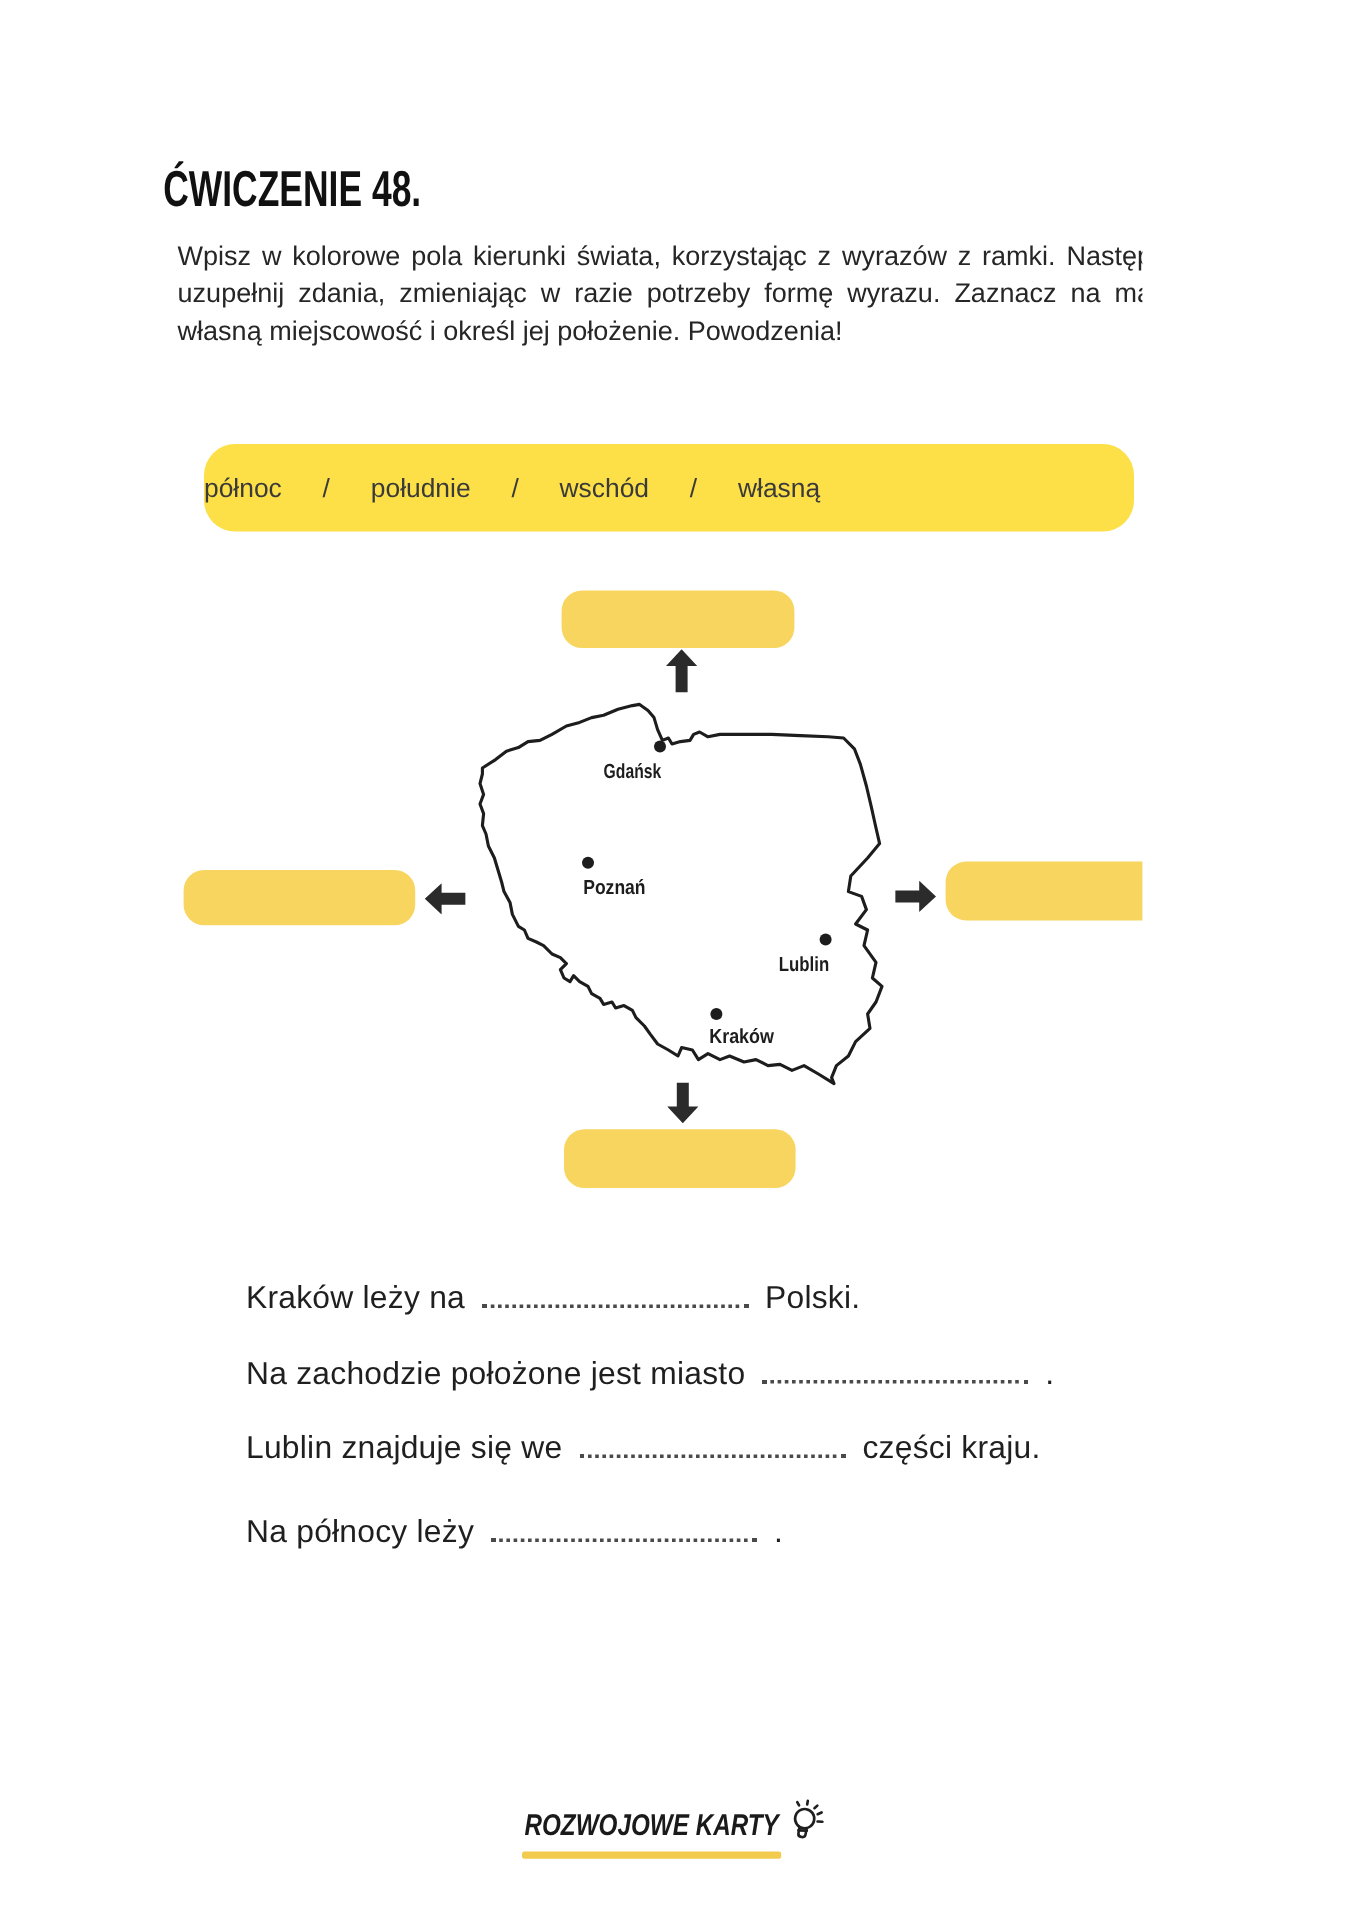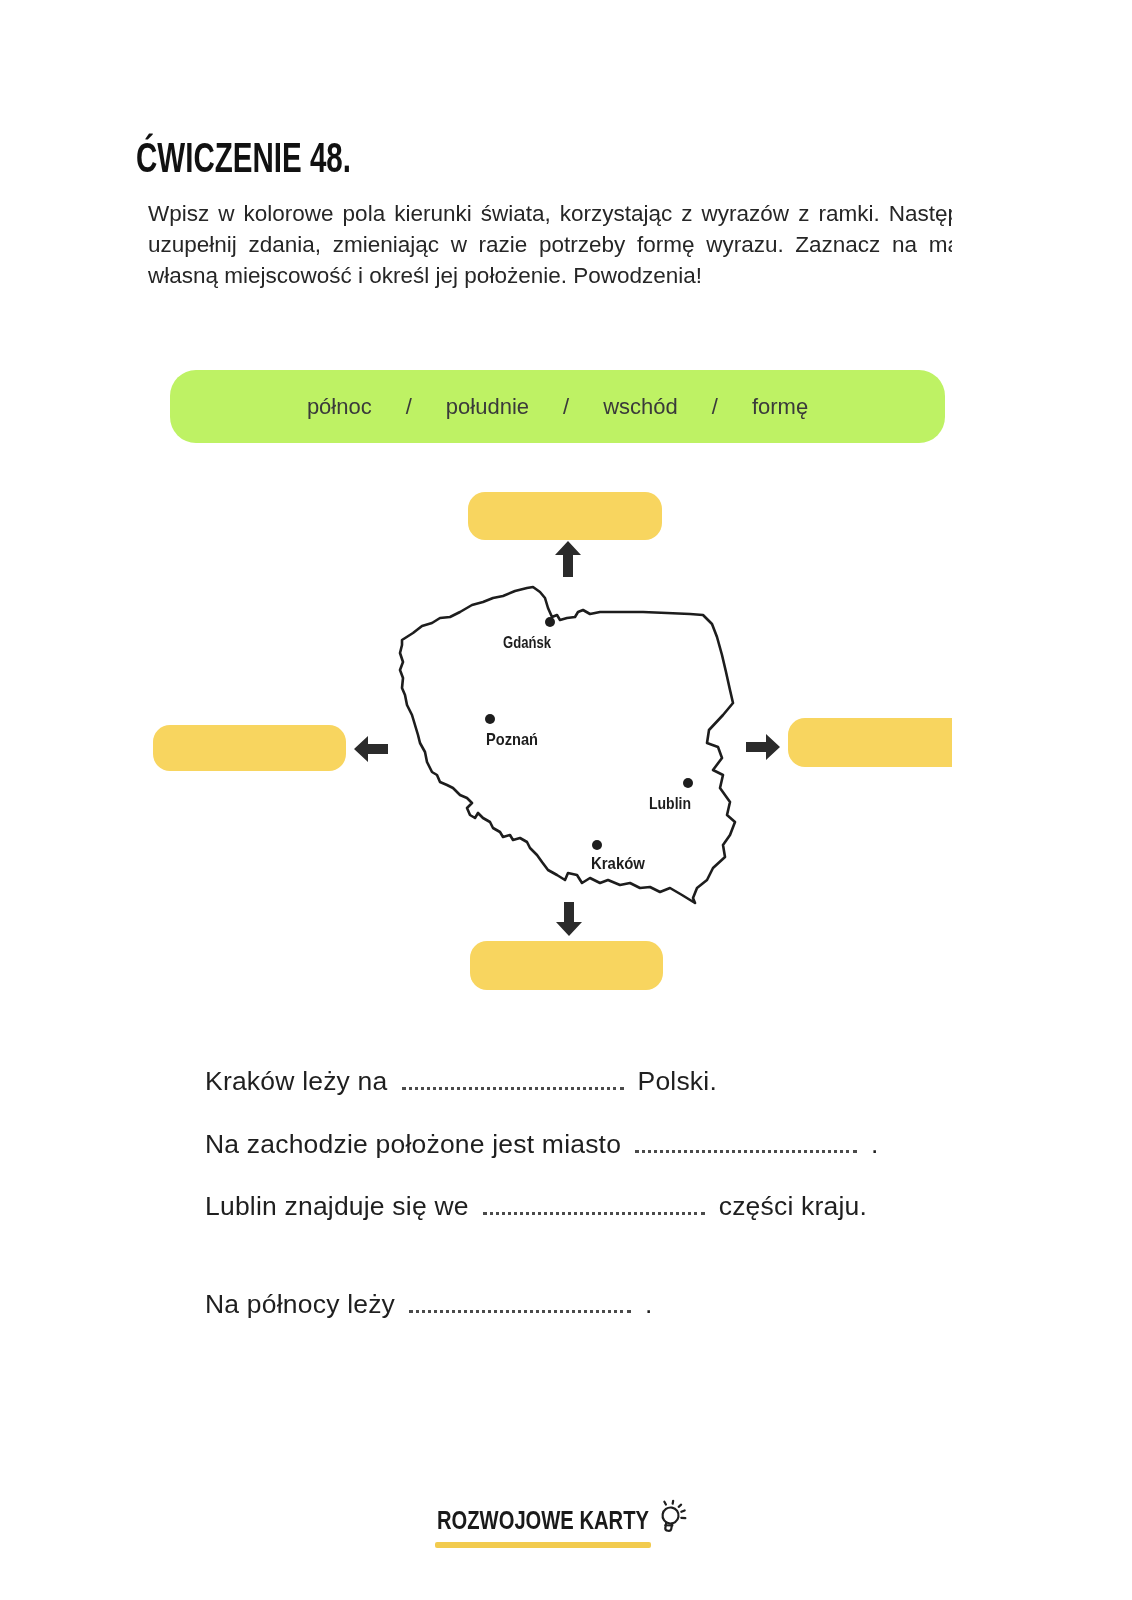--- a/index.html
+++ b/index.html
@@ -11,22 +11,22 @@
   .title-svg{position:absolute;left:134px;top:131px;}
   .title-svg text{font-family:"Liberation Sans",sans-serif;font-weight:bold;fill:#111111;}
   
   .instructions{
     position:absolute;left:136px;top:186px;width:842px;
     font-size:22.5px;line-height:31px;text-align:justify;color:#262626;margin:12px;
   }
   
   .word-bank{
     position:absolute;left:170px;top:370px;width:775px;height:73px;
-    background:#bef264;border-radius:26px;
-    display:flex;align-items:center;justify-content:center;gap:34px;
+    background:#fde047;border-radius:26px;
+    display:flex;align-items:center;gap:34px;
     font-size:22px;color:#3a3a3a;
   }
   .word-bank .sep{color:#3a3a3a;}
   
   .slot{position:absolute;background:#F8D55F;border-radius:17px;}
   .slot-north{left:468px;top:492px;width:194px;height:48px;}
   .slot-west {left:153px;top:725px;width:193px;height:46px;}
   .slot-east {left:788px;top:718px;width:195px;height:49px;}
   .slot-south{left:470px;top:941px;width:193px;height:49px;}
   
@@ -39,28 +39,28 @@
   
   .map-svg{position:absolute;left:392px;top:582px;}
   .map-svg .outline{fill:#ffffff;stroke:#1d1d1d;stroke-width:2.6;stroke-linejoin:round;stroke-linecap:round;}
   .map-svg .dot{fill:#1d1d1d;}
   .map-svg text{font-family:"Liberation Sans",sans-serif;font-weight:bold;font-size:17px;fill:#1d1d1d;}
   
   .sentence{
     position:absolute;left:205px;font-size:26.5px;color:#1f1f1f;white-space:nowrap;
     letter-spacing:0.2px;
   }
-  .s1{top:1062px;} .s2{top:1125px;} .s3{top:1187px;} .s4{top:1285px;} .s5{top:1315px;}
+  .s1{top:1062px;} .s2{top:1125px;} .s3{top:1187px;} .s4{top:1257px;} .s5{top:1315px;}
   .blank{
     display:inline-block;width:222px;height:0.95em;
     border-bottom:3px dotted #4a4a4a;margin:0 14px;vertical-align:baseline;
   }
   
   .footer{position:absolute;left:437px;top:1506px;display:flex;align-items:flex-start;}
-  .brand-wrap{position:relative;padding-bottom:8px;}
+  .brand-wrap{position:relative;padding-bottom:8px;font-style:italic;}
   .brand-svg text{font-family:"Liberation Sans",sans-serif;font-weight:bold;fill:#1a1a1a;}
   .brand-underline{position:absolute;left:-2px;bottom:0;width:216px;height:6px;background:#F2CB4E;border-radius:2px;}
   .bulb-svg{margin-left:4px;margin-top:-8px;transform:rotate(10deg);}
   .bulb-svg .stroke{fill:none;stroke:#1f1f1f;stroke-width:2.2;stroke-linecap:round;stroke-linejoin:round;}
 </style>
 </head>
 <body>
 
 <div class="page">
 
@@ -70,21 +70,21 @@
 
   <p class="instructions">Wpisz w kolorowe pola kierunki świata, korzystając z wyrazów z ramki. Następnie uzupełnij zdania, zmieniając w razie potrzeby formę wyrazu. Zaznacz na mapie własną miejscowość i określ jej położenie. Powodzenia!</p>
 
   <div class="word-bank">
     <span>północ</span>
     <span class="sep">/</span>
     <span>południe</span>
     <span class="sep">/</span>
     <span>wschód</span>
     <span class="sep">/</span>
-    <span>formę</span>
+    <span>własną</span>
   </div>
 
   <div class="slot slot-north"></div>
   <div class="slot slot-west"></div>
   <div class="slot slot-east"></div>
   <div class="slot slot-south"></div>
 
   <svg class="arrow arrow-up" width="26" height="36" viewBox="0 0 26 36">
     <path d="M13 0 L26 14 L18 14 L18 36 L8 36 L8 14 L0 14 Z"></path>
   </svg>

